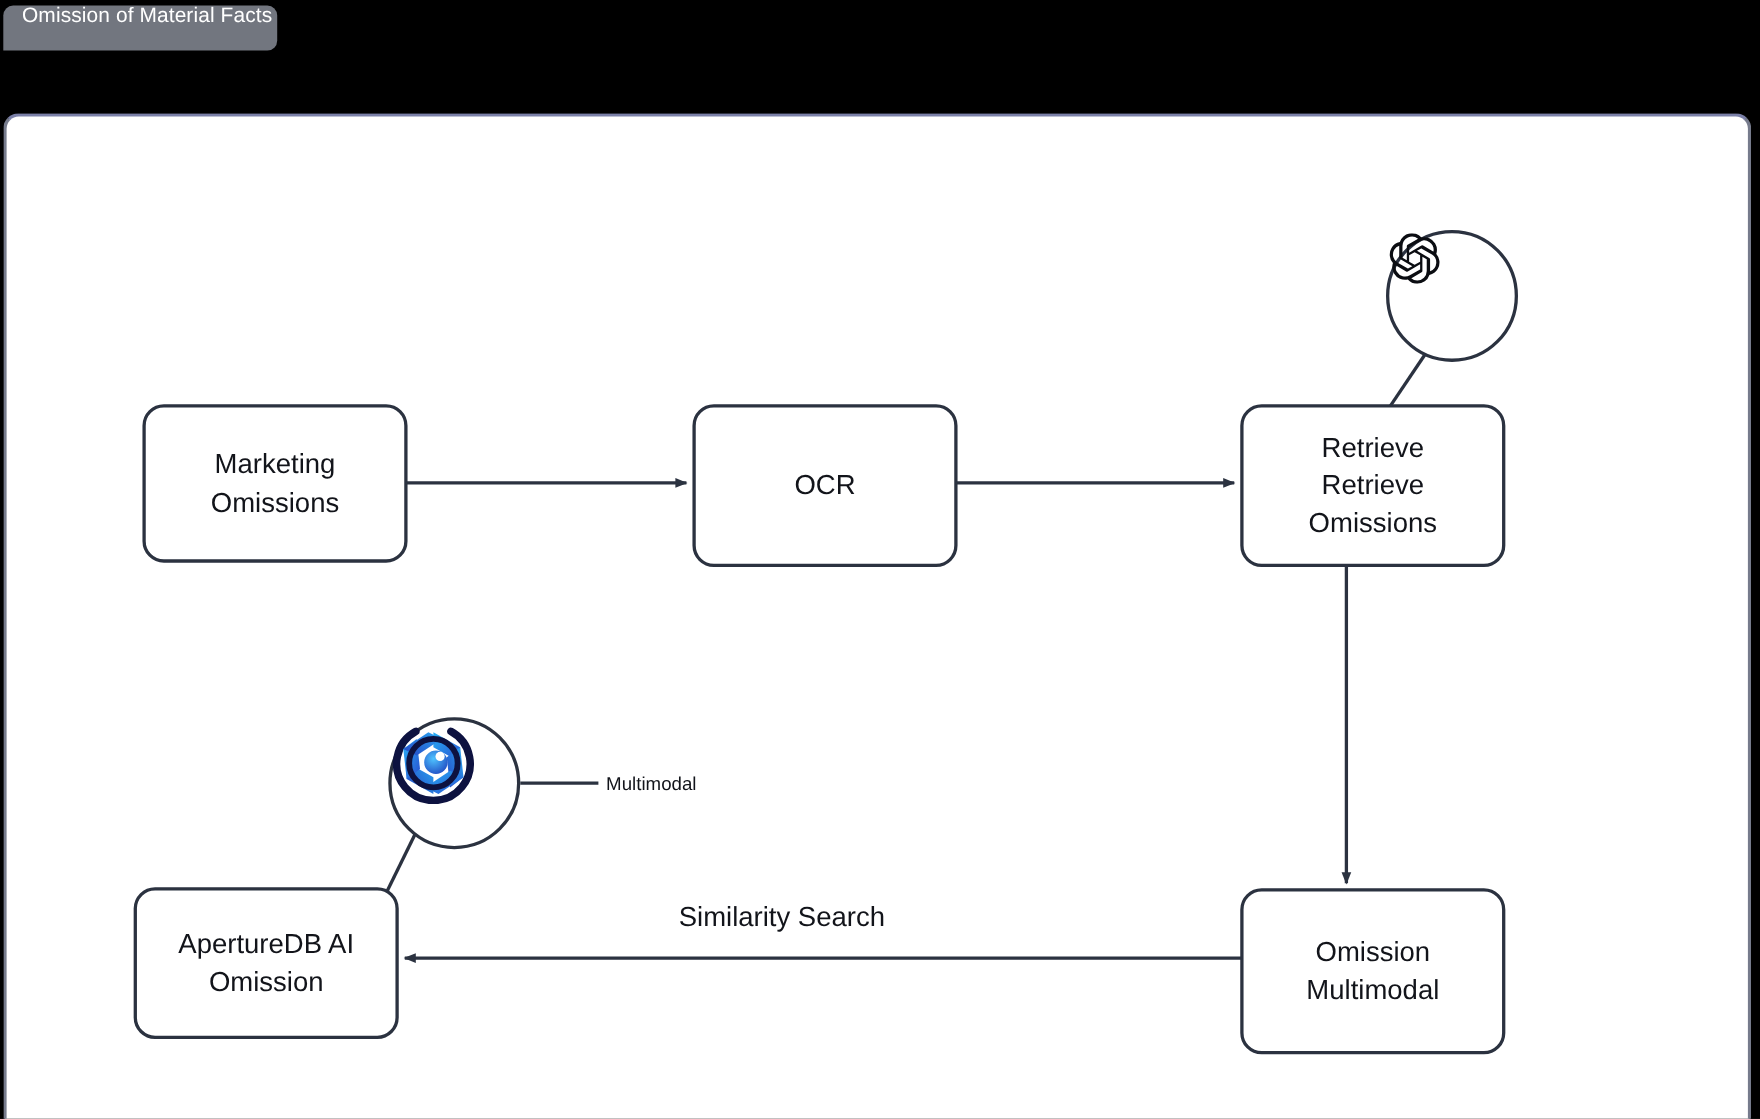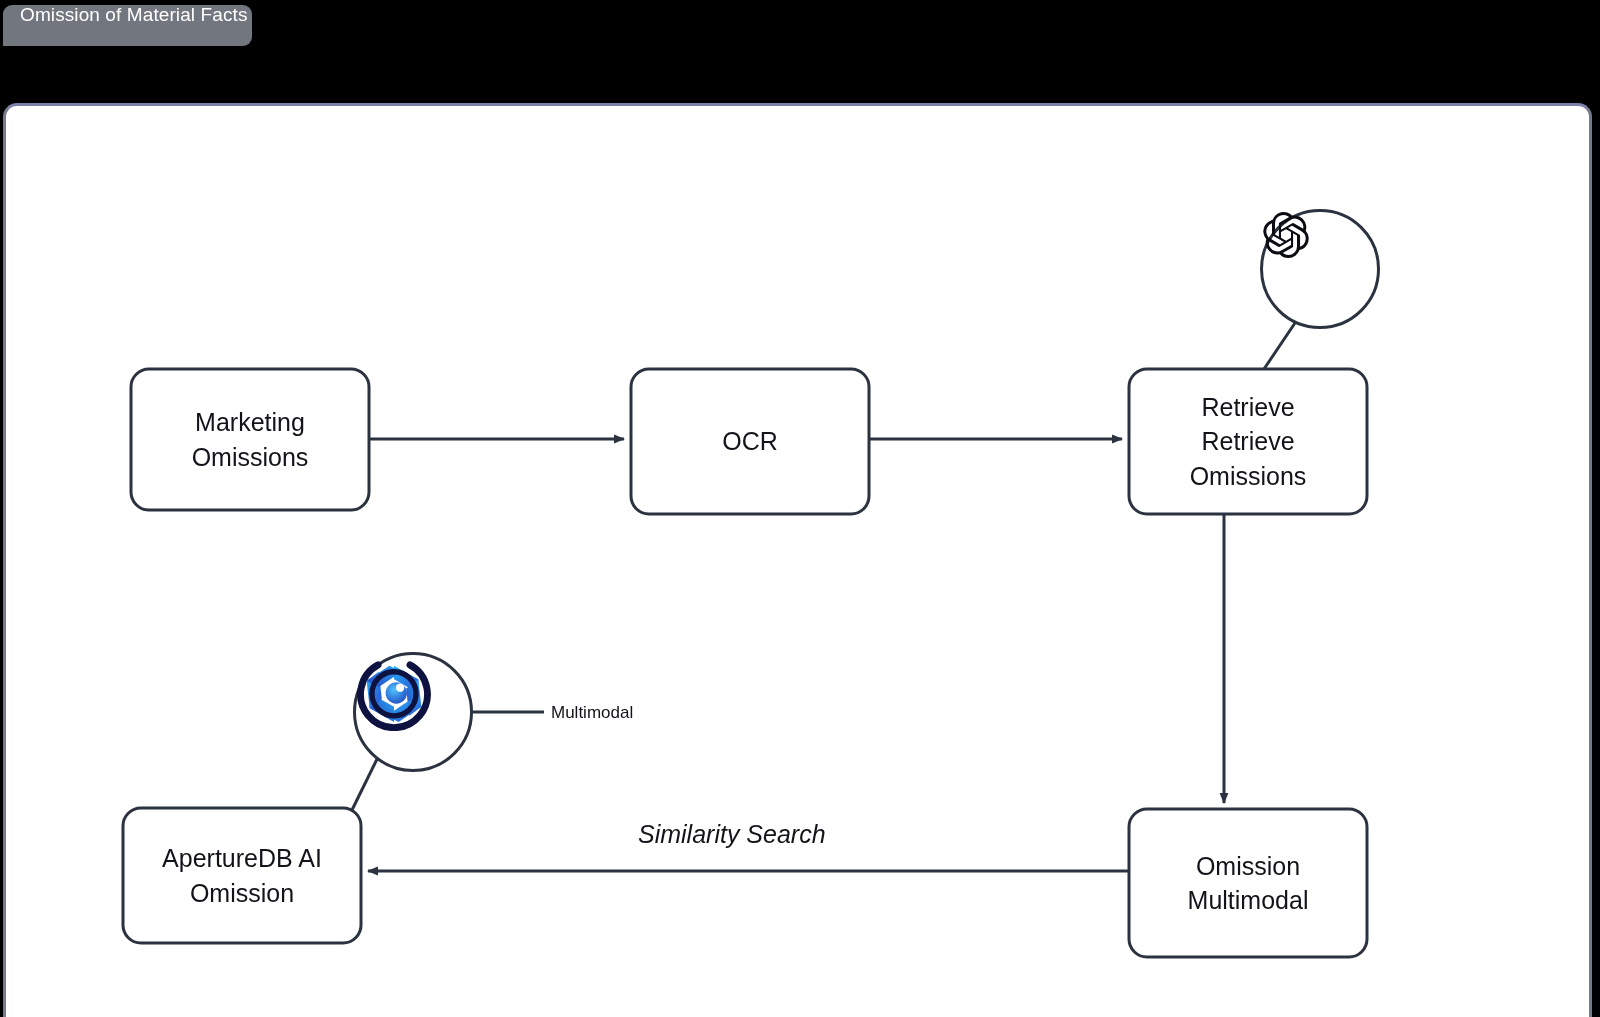--- a/index.html
+++ b/index.html
@@ -202,21 +202,21 @@
         </div>
       </div>
 
       <div class="node" style="left:117px; top:702px; width:238px; height:135px;">
         <div>
           <span>ApertureDB AI</span>
           <span>Omission</span>
         </div>
       </div>
 
-      <div class="edge-label" style="left:632px; top:716px;font-style:italic;">Similarity Search</div>
+      <div class="edge-label" style="left:611px; top:716px;">Similarity Search</div>
 
       <div class="logo-label" style="left:545px; top:598px;">Multimodal</div>
 
       <div class="logo-badge" style="left:1254px; top:103px; width:120px; height:120px;">
         <svg width="46" height="46" viewBox="0 0 24 24">
           <path fill="#0b0d12" d="M22.282 9.821a5.985 5.985 0 0 0-.516-4.91 6.046 6.046 0 0 0-6.51-2.9A6.065 6.065 0 0 0 4.981 4.18a5.985 5.985 0 0 0-3.998 2.9 6.046 6.046 0 0 0 .743 7.097 5.98 5.98 0 0 0 .51 4.911 6.051 6.051 0 0 0 6.515 2.9A5.985 5.985 0 0 0 13.26 24a6.056 6.056 0 0 0 5.772-4.206 5.99 5.99 0 0 0 3.997-2.9 6.056 6.056 0 0 0-.747-7.073zM13.26 22.43a4.476 4.476 0 0 1-2.876-1.04l.141-.081 4.779-2.758a.795.795 0 0 0 .392-.681v-6.737l2.02 1.168a.071.071 0 0 1 .038.052v5.583a4.504 4.504 0 0 1-4.494 4.494zM3.6 18.304a4.47 4.47 0 0 1-.535-3.014l.142.085 4.783 2.759a.771.771 0 0 0 .78 0l5.843-3.369v2.332a.08.08 0 0 1-.033.062L9.74 19.95a4.5 4.5 0 0 1-6.14-1.646zM2.34 7.896a4.485 4.485 0 0 1 2.366-1.973V11.6a.766.766 0 0 0 .388.676l5.815 3.355-2.02 1.168a.076.076 0 0 1-.071 0l-4.83-2.786A4.504 4.504 0 0 1 2.34 7.872zm16.597 3.855l-5.833-3.387L15.119 7.2a.076.076 0 0 1 .071 0l4.83 2.791a4.494 4.494 0 0 1-.676 8.105v-5.678a.79.79 0 0 0-.407-.667zm2.01-3.023l-.141-.085-4.774-2.782a.776.776 0 0 0-.785 0L9.409 9.23V6.897a.066.066 0 0 1 .028-.061l4.83-2.787a4.5 4.5 0 0 1 6.68 4.66zM8.305 12.863l-2.02-1.164a.08.08 0 0 1-.038-.057V6.075a4.5 4.5 0 0 1 7.375-3.453l-.142.08L8.7 5.46a.795.795 0 0 0-.393.681zm1.097-2.365l2.602-1.5 2.607 1.5v2.999l-2.597 1.5-2.607-1.5z"></path>
         </svg>
       </div>
 
       <div class="logo-badge" style="left:347px; top:546px; width:120px; height:120px;">

